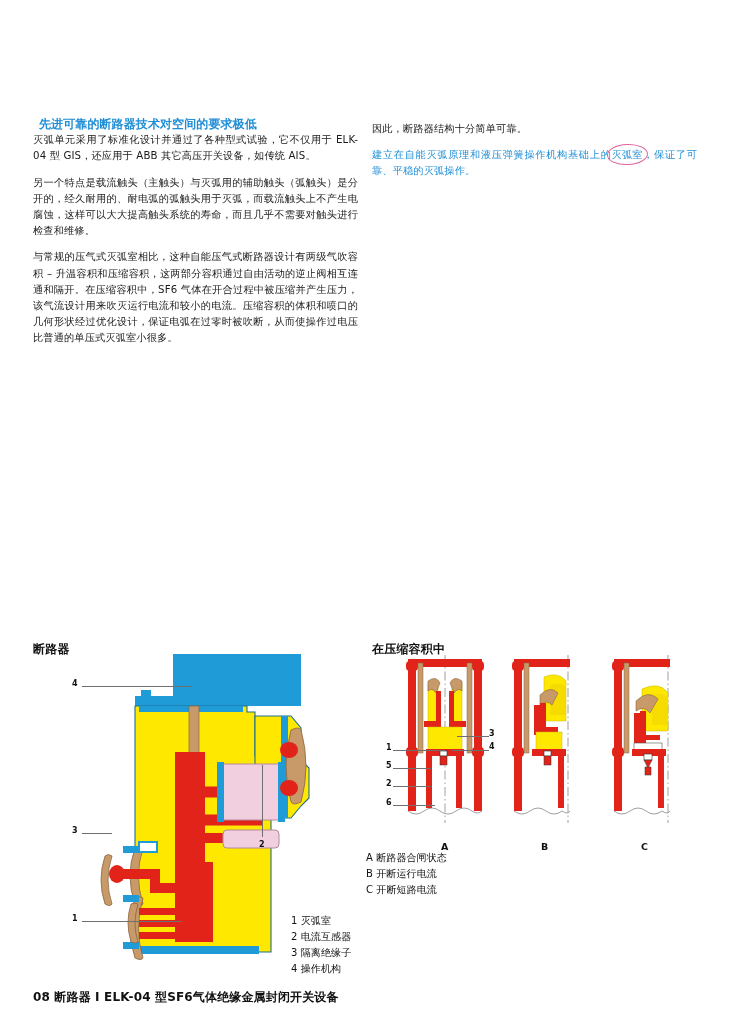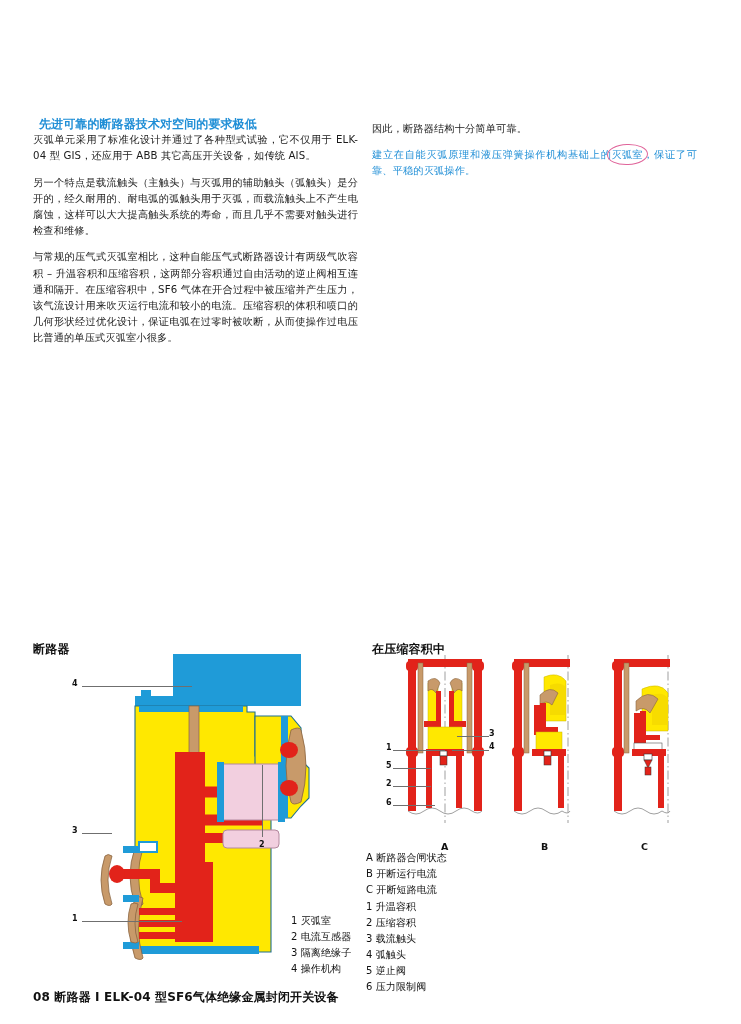--- a/index.html
+++ b/index.html
@@ -321,22 +321,16 @@
   <div class="callout" style="left:386px; top:761px;">5</div>
   <div class="lead" style="left:393px; top:768px; width:38px;"></div>
 
   <div class="callout" style="left:386px; top:798px;">6</div>
   <div class="lead" style="left:393px; top:805px; width:42px;"></div>
 
   <div class="legend" style="left:366px; top:850px;"><span>A 断路器合闸状态</span>
 <span>B 开断运行电流</span>
 <span>C 开断短路电流</span></div>
 
-  <div class="legend" style="left:366px; top:899px;"><span>1 升温容积</span>
-<span>2 压缩容积</span>
-<span>3 载流触头</span>
-<span>4 弧触头</span>
-<span>5 逆止阀</span>
-<span>6 压力限制阀</span></div>
 
   <div class="footer">08 断路器 I ELK-04 型SF6气体绝缘金属封闭开关设备</div>
 
 </div>
 
 </body></html>

